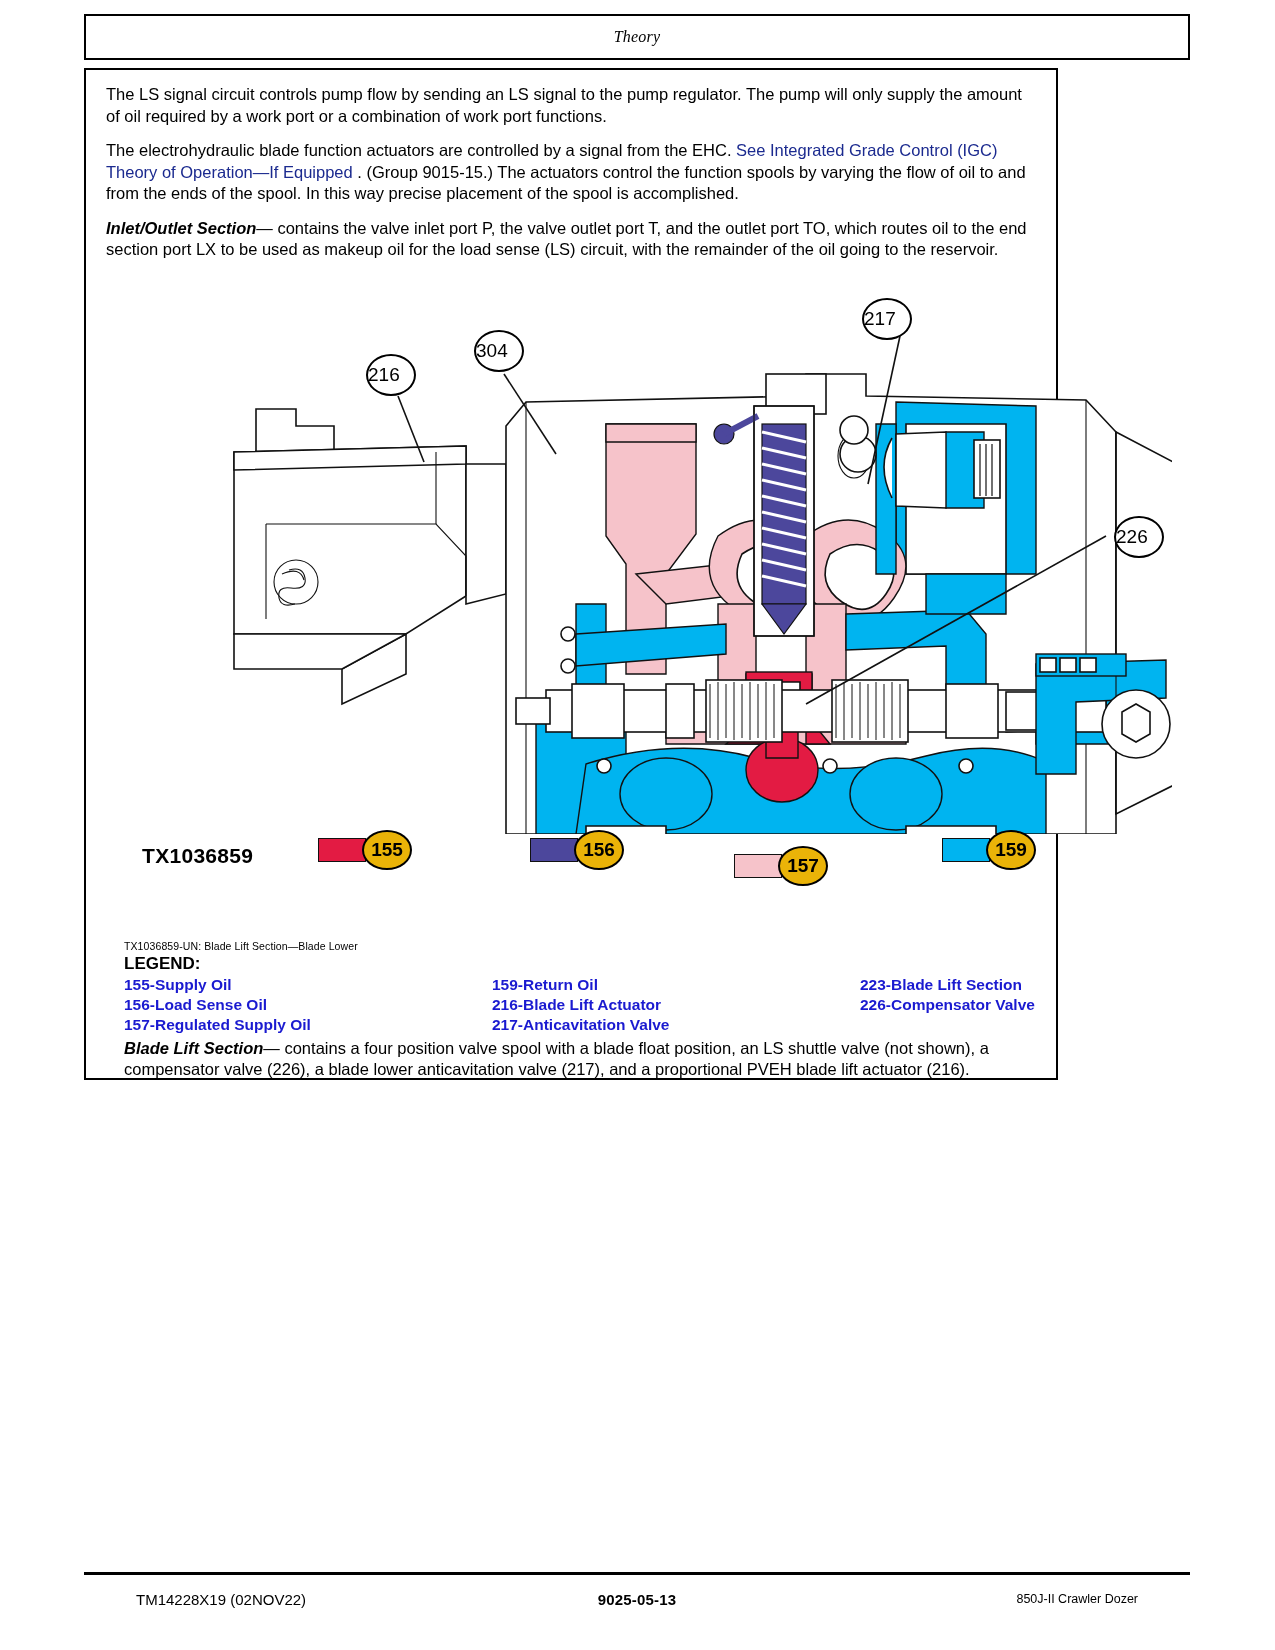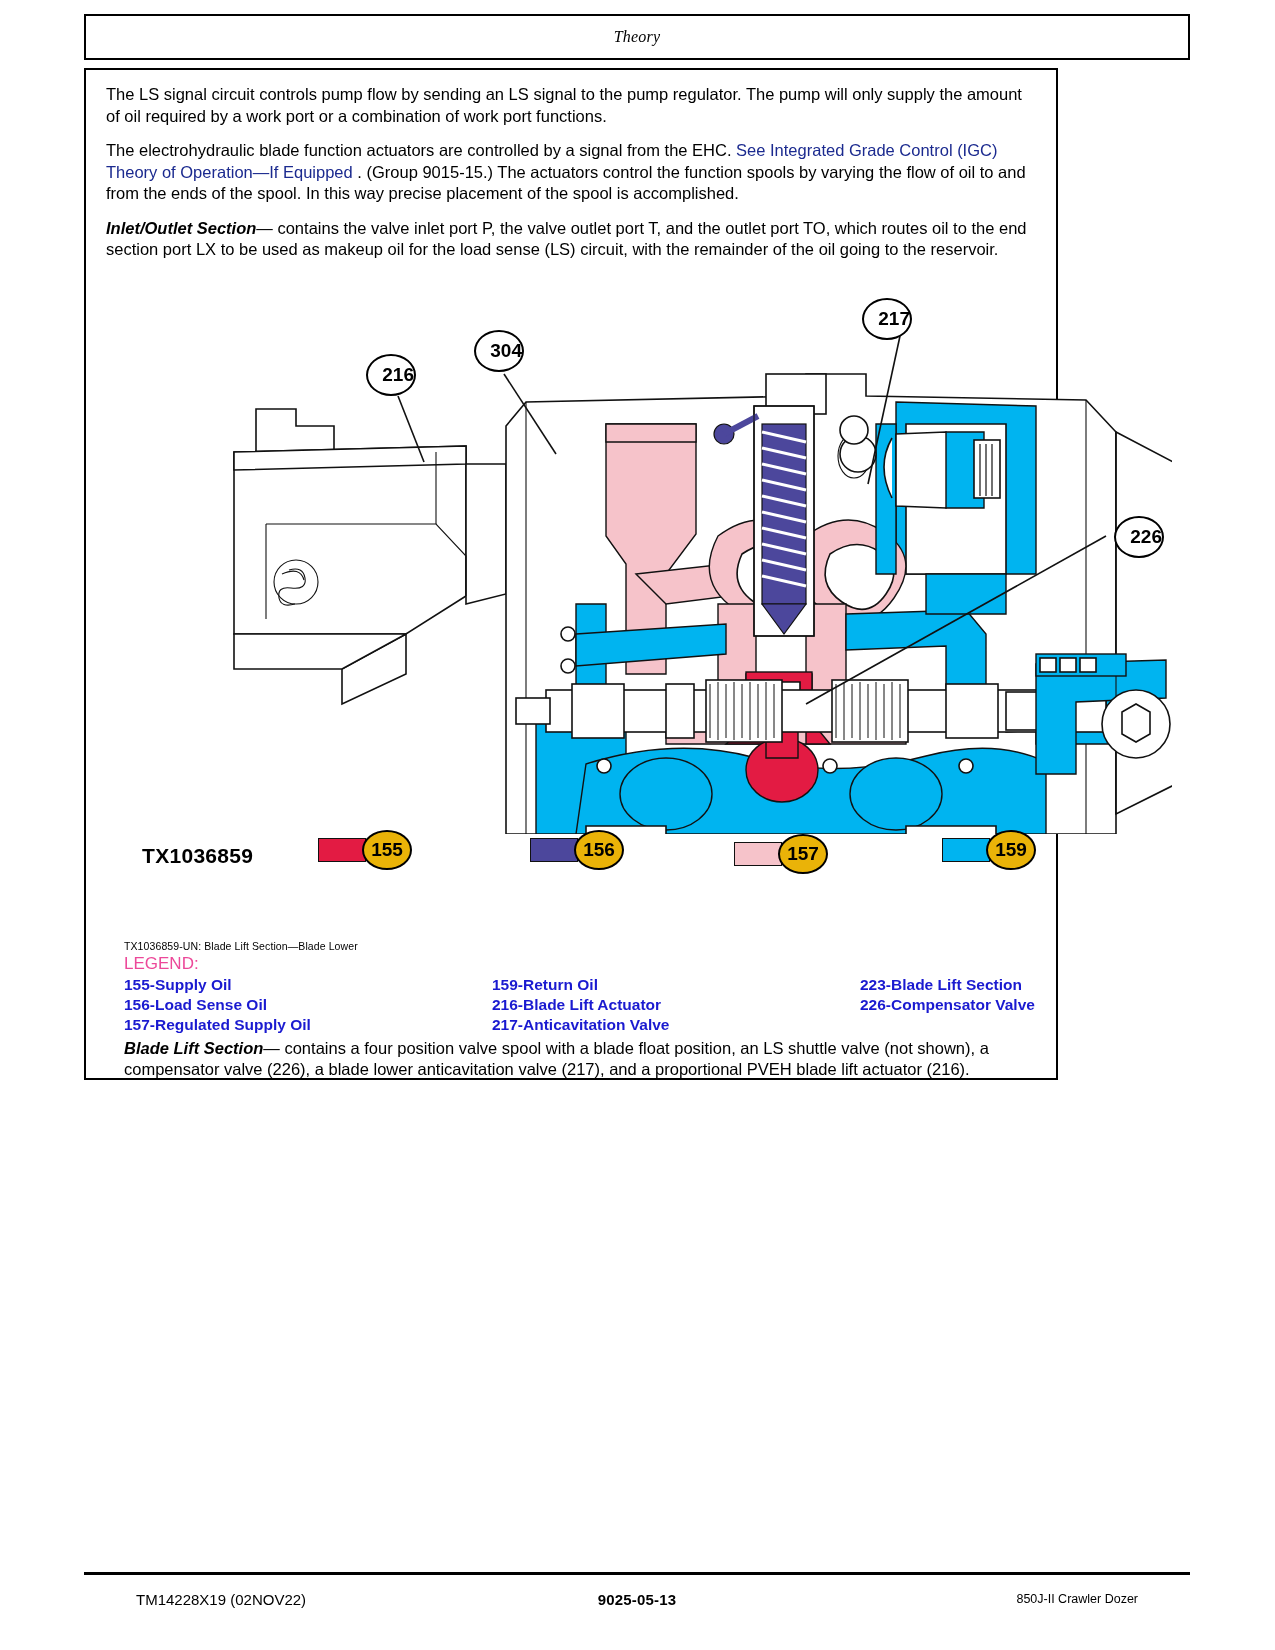--- a/index.html
+++ b/index.html
@@ -95,24 +95,24 @@
   }
 
   
   .caption {
     font-size: 10.5px;
     color: #000;
     margin: 6px 0 2px 18px;
     letter-spacing: .1px;
   }
   .legend-title {
-    color: #ec4899;
+    color: #000000;
     font-size: 17px;
     margin: 0 0 1px 18px;
-    font-weight: normal;
+    font-weight: bold;
   }
   .legend-grid {
     margin: 0 0 0 18px;
     display: grid;
     grid-template-columns: 368px 368px auto;
     row-gap: 1px;
   }
   .legend-item {
     color: #1a1ad0;
     font-weight: bold;
@@ -203,23 +203,23 @@
   }
   .callout-bubble {
     position: absolute;
     width: 46px;
     height: 38px;
     border: 2px solid #000;
     border-radius: 50%;
     background: #fff;
     display: flex;
     align-items: center;
-    justify-content: flex-end;
+    justify-content: flex-start;
     font-size: 19px;
-    font-weight: bold;
+    font-weight: normal;
   }
 </style>
 </head>
 <body>
 
 <div class="page">
 
   <div class="header-box">
     <div class="header-title">Theory</div>
   </div>
@@ -439,21 +439,21 @@
             </div>
           </div>
 
           <div class="swatch-group" style="left:424px; top:0;">
             <div class="swatch" style="background:#4C479C;"></div>
             <div class="callout-circle">
               <span>156</span>
             </div>
           </div>
 
-          <div class="swatch-group" style="left:628px; top:4px;">
+          <div class="swatch-group" style="left:628px; top:16px;">
             <div class="swatch" style="background:#F6C3CA;"></div>
             <div class="callout-circle">
               <span>157</span>
             </div>
           </div>
 
           <div class="swatch-group" style="left:836px; top:0;">
             <div class="swatch" style="background:#00B4F0;"></div>
             <div class="callout-circle">
               <span>159</span>

